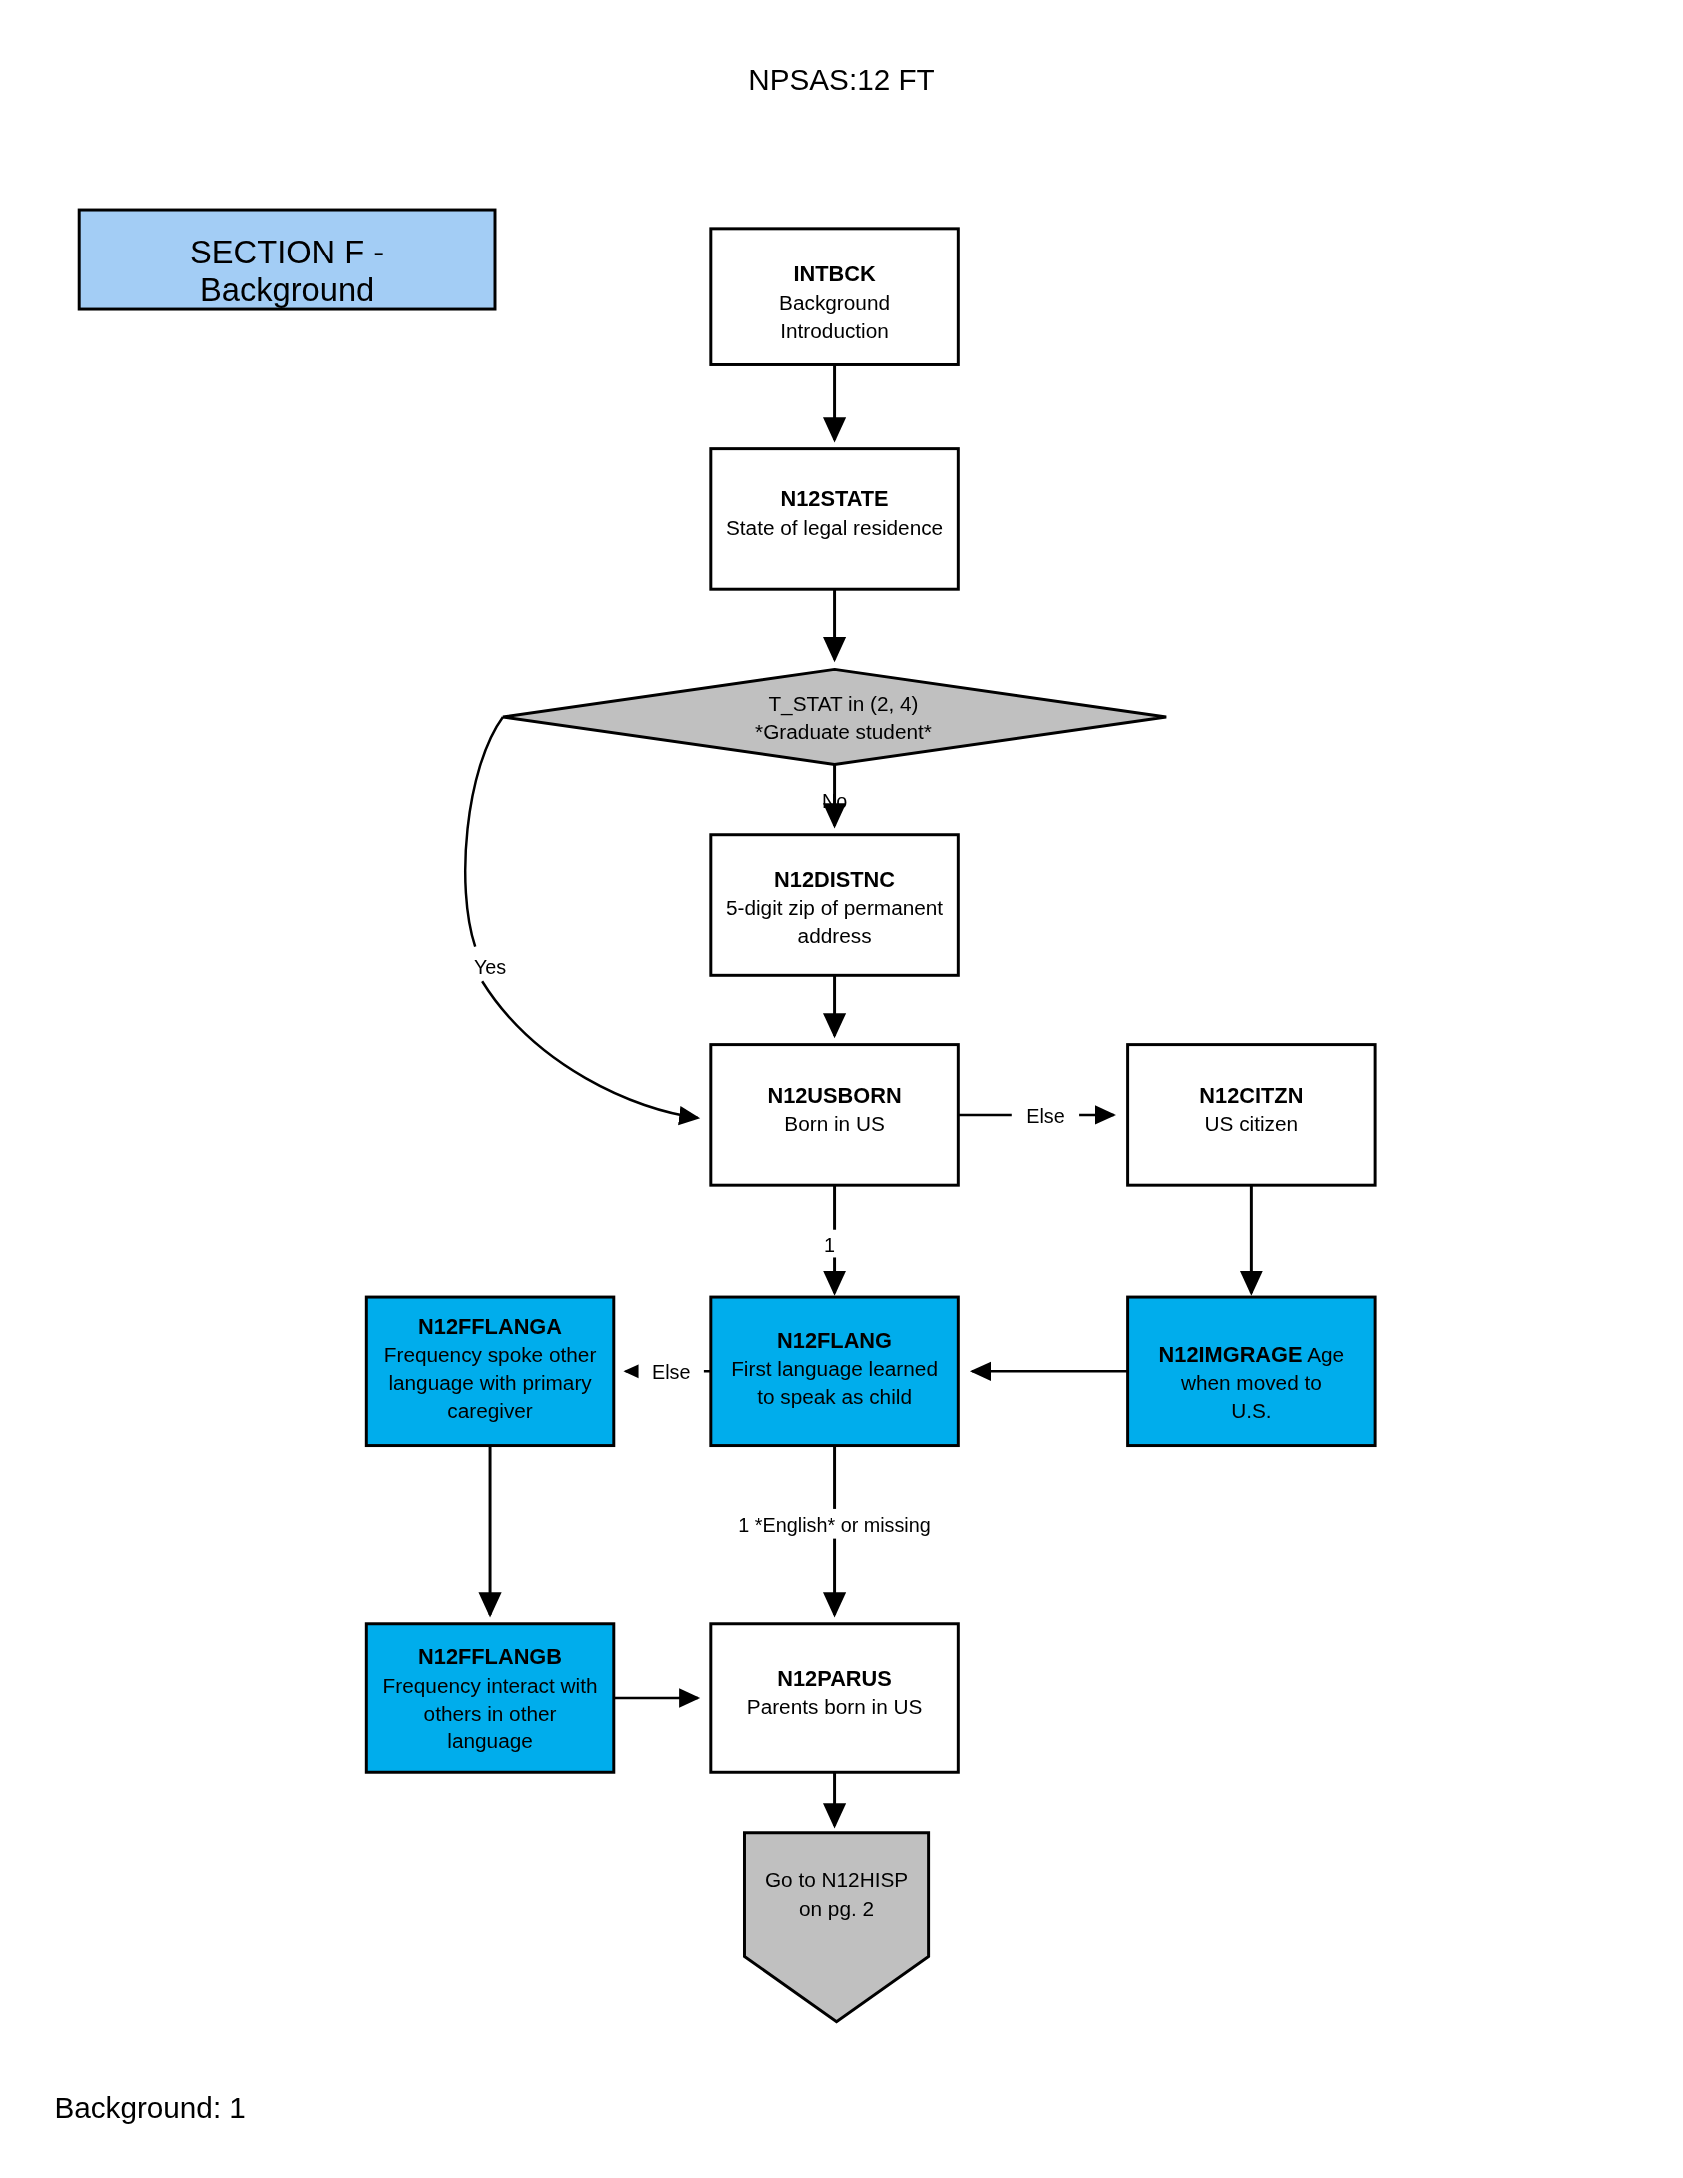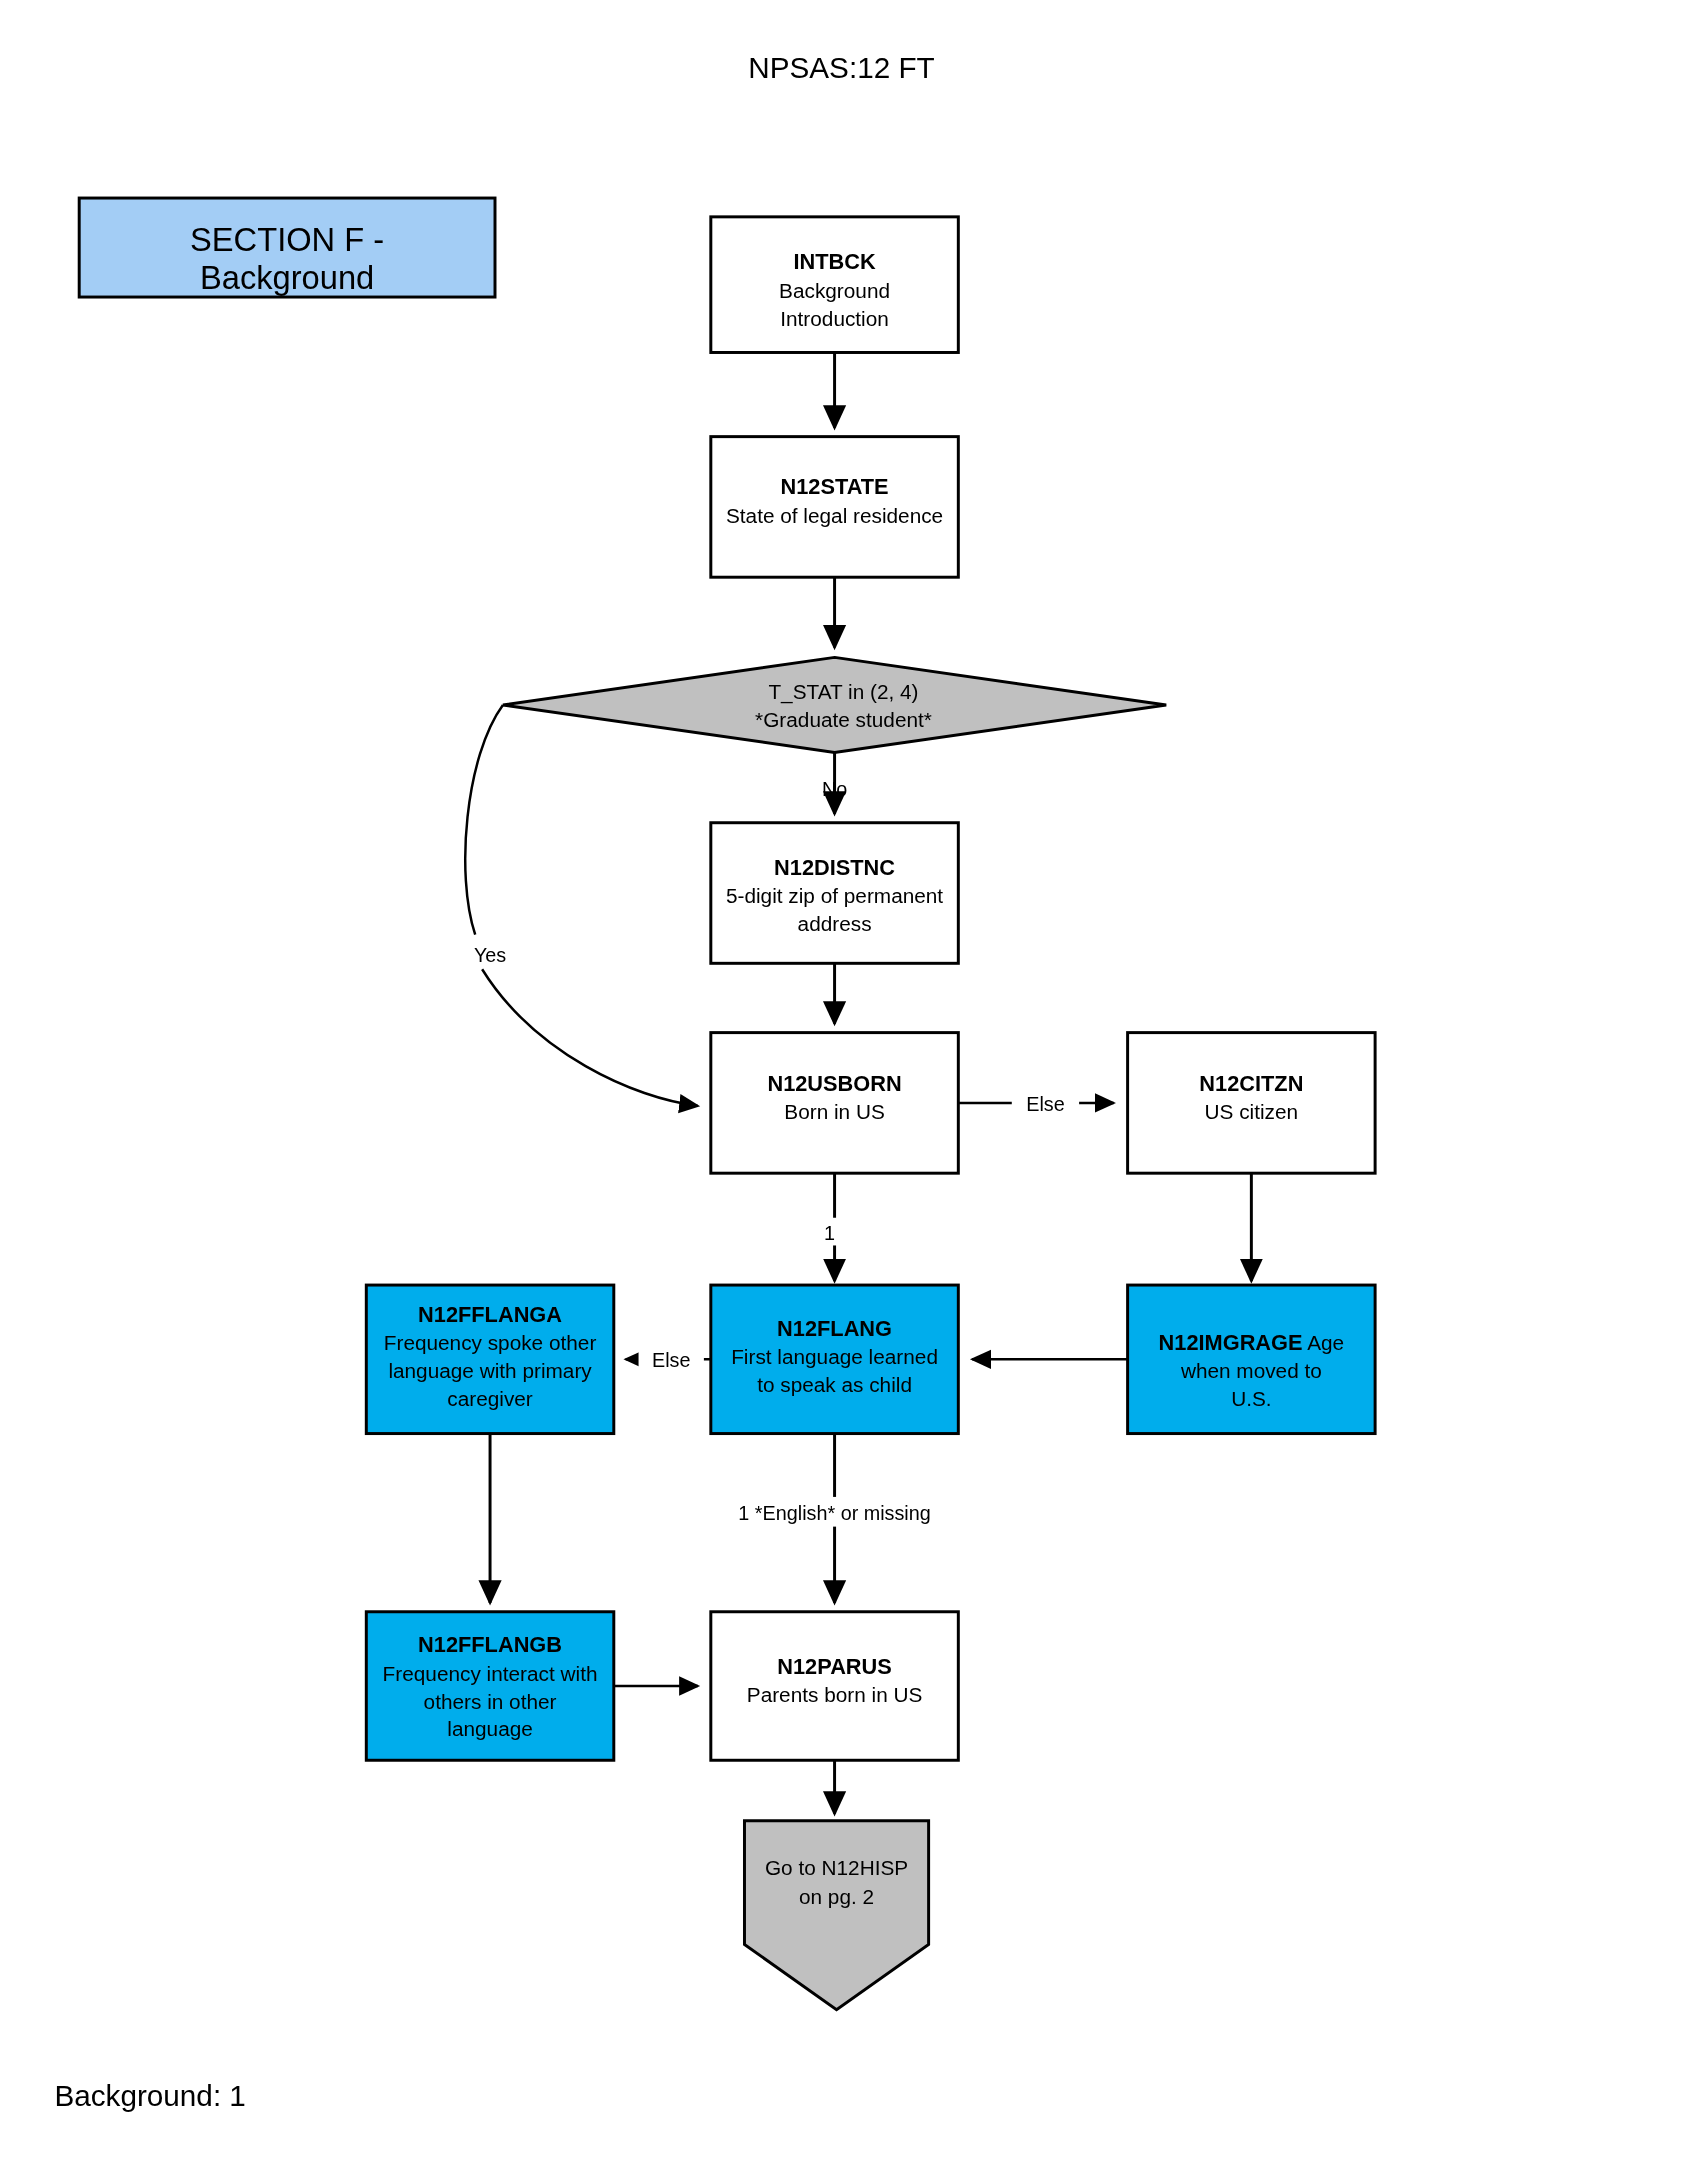--- a/index.html
+++ b/index.html
@@ -9,21 +9,21 @@
   }
   body {
     width: 1683px;
     height: 2178px;
     position: relative;
     font-family: "Liberation Sans", sans-serif;
     overflow: hidden;
   }
   #flow-root {
     position: absolute;
-    left: 0; top: 4px;
+    left: 0; top: 16px;
     width: 1683px;
     height: 1820px;
   }
   svg.flow {
     display: block;
     width: 1683px;
     height: 2178px;
   }
   .node-rect {
     fill: #ffffff;

